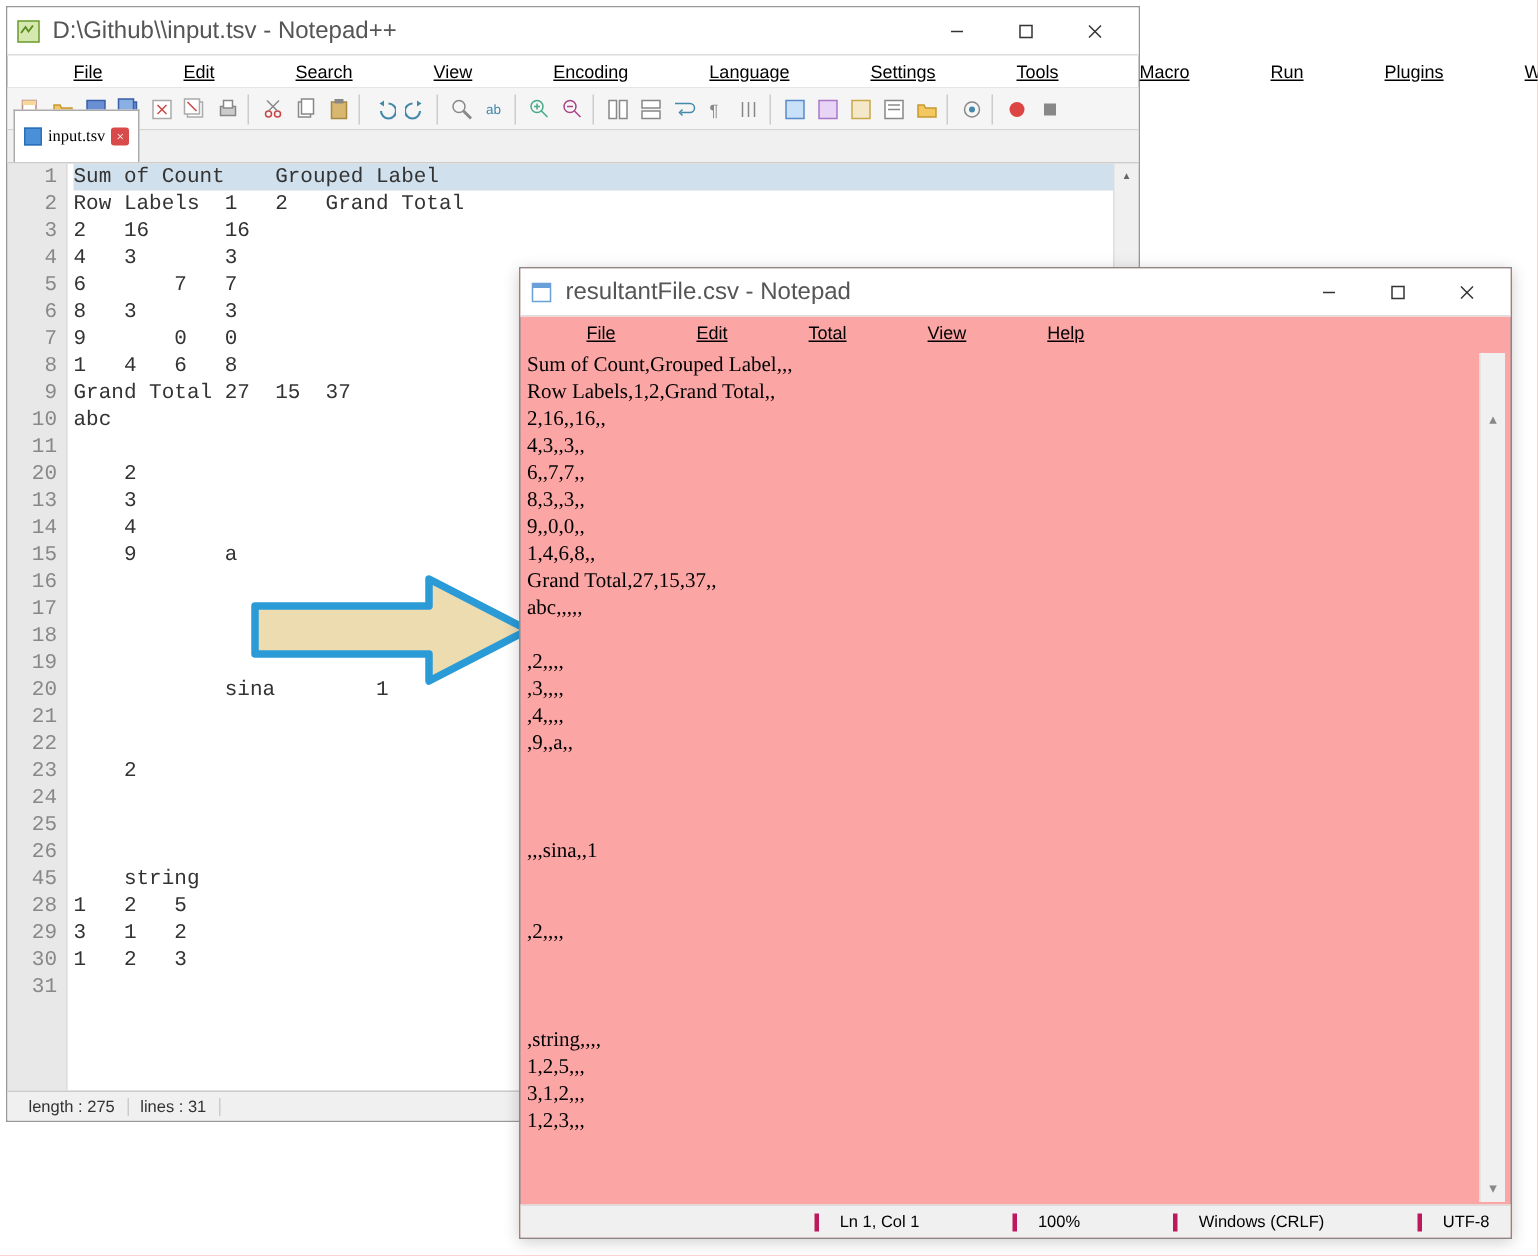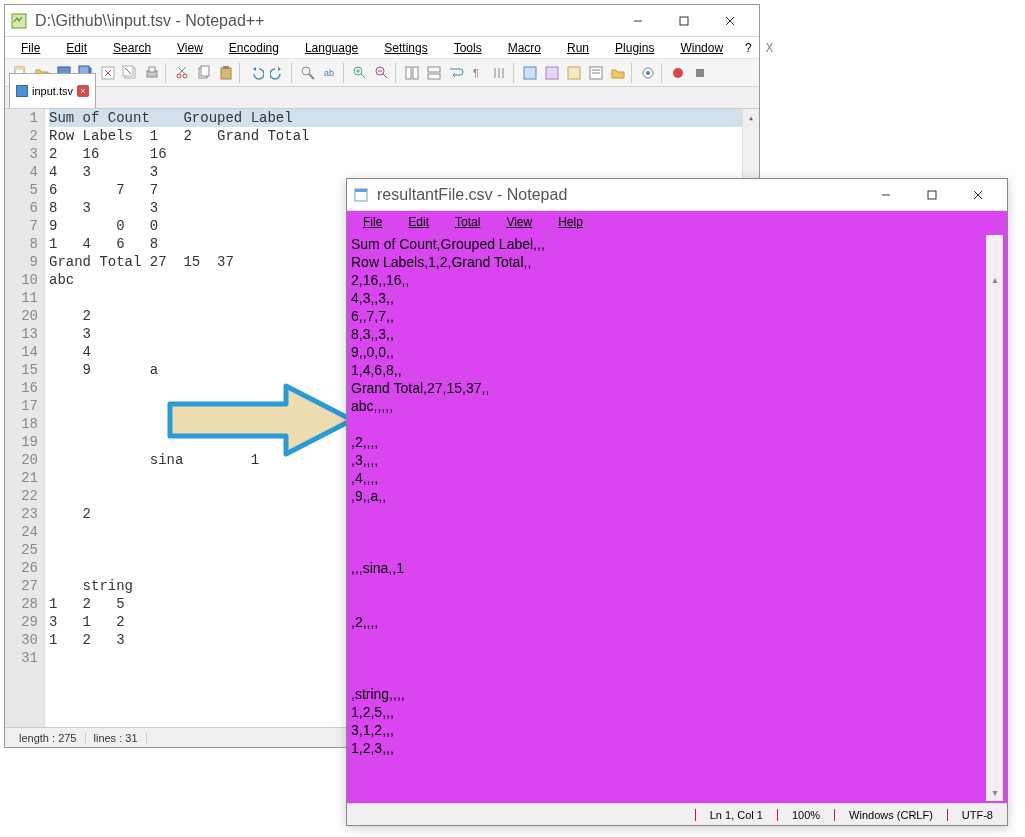--- a/index.html
+++ b/index.html
@@ -8,57 +8,57 @@
 
 .npp-window { position: absolute; left: 4px; top: 4px; width: 756px; height: 744px; border: 1px solid #999; background: #fff; display: flex; flex-direction: column; }
 .titlebar { height: 32px; background: #fff; display: flex; align-items: center; padding: 0 6px; border-bottom: 1px solid #ddd; }
 .titlebar .app-icon { width: 16px; height: 16px; margin-right: 8px; display:inline-flex; }
 .titlebar .title { flex: 1; font-size: 16px; color: #555; }
 .titlebar .winbtns { display: flex; }
 .titlebar .winbtn { width: 46px; height: 30px; display:flex; align-items:center; justify-content:center; color:#555; }
 
 .menubar { height: 22px; display: flex; align-items: center; padding: 0 4px; gap: 2px; border-bottom: 1px solid #e5e5e5; }
 .menubar span { padding: 2px 6px; font-size: 12px; cursor: default; }
-.menubar span .ul { text-decoration: underline; }
+.menubar span .ul { text-decoration: underline; margin-left: 28px; }
 .menubar .help-q { margin-left: 2px; }
 .menubar .right-x { margin-left: auto; padding-right: 8px; color:#888; font-family: monospace; }
 
 .toolbar { height: 28px; display: flex; align-items: center; padding: 2px 4px; gap: 2px; border-bottom: 1px solid #d4d4d4; background:#f5f5f5; }
 .toolbar .tb { width: 20px; height: 20px; display:flex; align-items:center; justify-content:flex-end; border:1px solid transparent; }
 .toolbar .sep { width: 2px; height: 20px; border-left:1px solid #ccc; margin:0 2px; }
 
 .tabstrip { height: 22px; background:#f0f0f0; border-bottom:1px solid #ccc; display:flex; align-items:flex-end; padding-left:4px; }
-.tab { height: 20px; background:#fff; border:1px solid #aaa; border-bottom:none; padding:17px 6px; display:flex; align-items:center; gap:4px; font-size:11px; }
+.tab { height: 20px; background:#fff; border:1px solid #aaa; border-bottom:none; padding:17px 6px; display:flex; align-items:center; gap:4px; font-size:11px;font-family:Liberation Serif, serif; }
 .tab .tab-icon { width:12px; height:12px; background:#4a90d9; border:1px solid #2a70b9; }
 .tab .close-x { width:12px;height:12px;background:#d94a4a;border-radius:2px;color:#fff;font-size:9px;line-height:12px;text-align:center; }
 
 .editor { flex:1; display:flex; overflow:hidden; font-family: Consolas, "Courier New", monospace; font-size: 14px; }
 .gutter { width:40px; background:#e8e8e8; color:#888; text-align:right; padding:0 6px; line-height:18px; border-right:1px solid #ddd; }
 .gutter div { height:18px; }
 .code { flex:1; padding-left:4px; line-height:18px; color:#333; white-space:pre; overflow:auto; }
 .code .row { height:18px; }
 .code .hl { background:#d0e0ec; }
 .scrollbar-v { width:17px; background:#f0f0f0; border-left:1px solid #ddd; position:relative; }
 .scrollbar-v .up,.scrollbar-v .dn{height:17px;display:flex;align-items:center;justify-content:center;color:#666;font-size:10px;}
 .scrollbar-v .track{position:absolute;top:17px;bottom:17px;left:0;right:0;}
 
 .statusbar { height:20px; background:#f0f0f0; border-top:1px solid #ccc; display:flex; align-items:center; padding:0 6px; font-size:11px; color:#333; }
 .statusbar .cell { padding:0 8px; border-right:1px solid #ccc; }
 .statusbar .cell:last-child{border:none;}
 .statusbar .spacer{flex:1;}
 
 
-.np-window { position: absolute; left: 346px; top: 178px; width: 662px; height: 648px; border:1px solid #888; background:#d946ef; display:flex; flex-direction:column; box-shadow: 0 2px 10px rgba(0,0,0,0.2); }
+.np-window { position: absolute; left: 346px; top: 178px; width: 662px; height: 648px; border:1px solid #888; background:#fca5a5; display:flex; flex-direction:column; box-shadow: 0 2px 10px rgba(0,0,0,0.2); }
 .np-window .menubar { border-bottom: none; height: 22px; }
-.np-text { flex:1; font-family: Liberation Sans, sans-serif; font-size: 14px; line-height: 18px; padding:2px 4px; white-space:pre; overflow:auto; color:#000; display:flex; }
+.np-text { flex:1; font-family: Liberation Serif, serif; font-size: 14px; line-height: 18px; padding:2px 4px; white-space:pre; overflow:auto; color:#000; display:flex; }
 .np-text .body{flex:1;}
 .np-scroll-v { width:17px; background:#f0f0f0; border-left:1px solid #e5e5e5; position:relative; }
 .np-scroll-v .up,.np-scroll-v .dn{height:17px;display:flex;align-items:center;justify-content:center;color:#888;font-size:10px;}
 .np-status { height:22px; background:#f0f0f0; border-top:1px solid #ddd; display:flex; align-items:center; font-size:11px; }
-.np-status .cell{padding:0 14px;border-left:1px solid #be185d;}
+.np-status .cell{padding:0 14px;border-left:3px solid #be185d;margin-left:48px;}
 .np-status .spacer{flex:1;}
 
 
 .arrow-wrap { position:absolute; left:166px; top:382px; width:192px; height:76px; pointer-events:none; }
 
 
 .svg{display:block;}
 </style>
 </head>
 <body>
@@ -323,21 +323,21 @@
         <div>17</div>
         <div>18</div>
         <div>19</div>
         <div>20</div>
         <div>21</div>
         <div>22</div>
         <div>23</div>
         <div>24</div>
         <div>25</div>
         <div>26</div>
-        <div>27</div>
+        <div>45</div>
         <div>28</div>
         <div>29</div>
         <div>30</div>
         <div>31</div>
       </div>
     <div class="code" id="npp-code"><div class="row hl">Sum of Count    Grouped Label</div><div class="row">Row Labels  1   2   Grand Total</div><div class="row">2   16      16</div><div class="row">4   3       3</div><div class="row">6       7   7</div><div class="row">8   3       3</div><div class="row">9       0   0</div><div class="row">1   4   6   8</div><div class="row">Grand Total 27  15  37</div><div class="row">abc</div><div class="row">&nbsp;</div><div class="row">    2</div><div class="row">    3</div><div class="row">    4</div><div class="row">    9       a</div><div class="row">&nbsp;</div><div class="row">&nbsp;</div><div class="row">&nbsp;</div><div class="row">&nbsp;</div><div class="row">            sina        1</div><div class="row">&nbsp;</div><div class="row">&nbsp;</div><div class="row">    2</div><div class="row">&nbsp;</div><div class="row">&nbsp;</div><div class="row">&nbsp;</div><div class="row">    string</div><div class="row">1   2   5</div><div class="row">3   1   2</div><div class="row">1   2   3</div><div class="row">&nbsp;</div></div>
     <div class="scrollbar-v">
       <div class="up">▴</div>
       <div class="track"></div>
       <div class="dn" style="position:absolute;bottom:0;left:0;right:0">▾</div>

